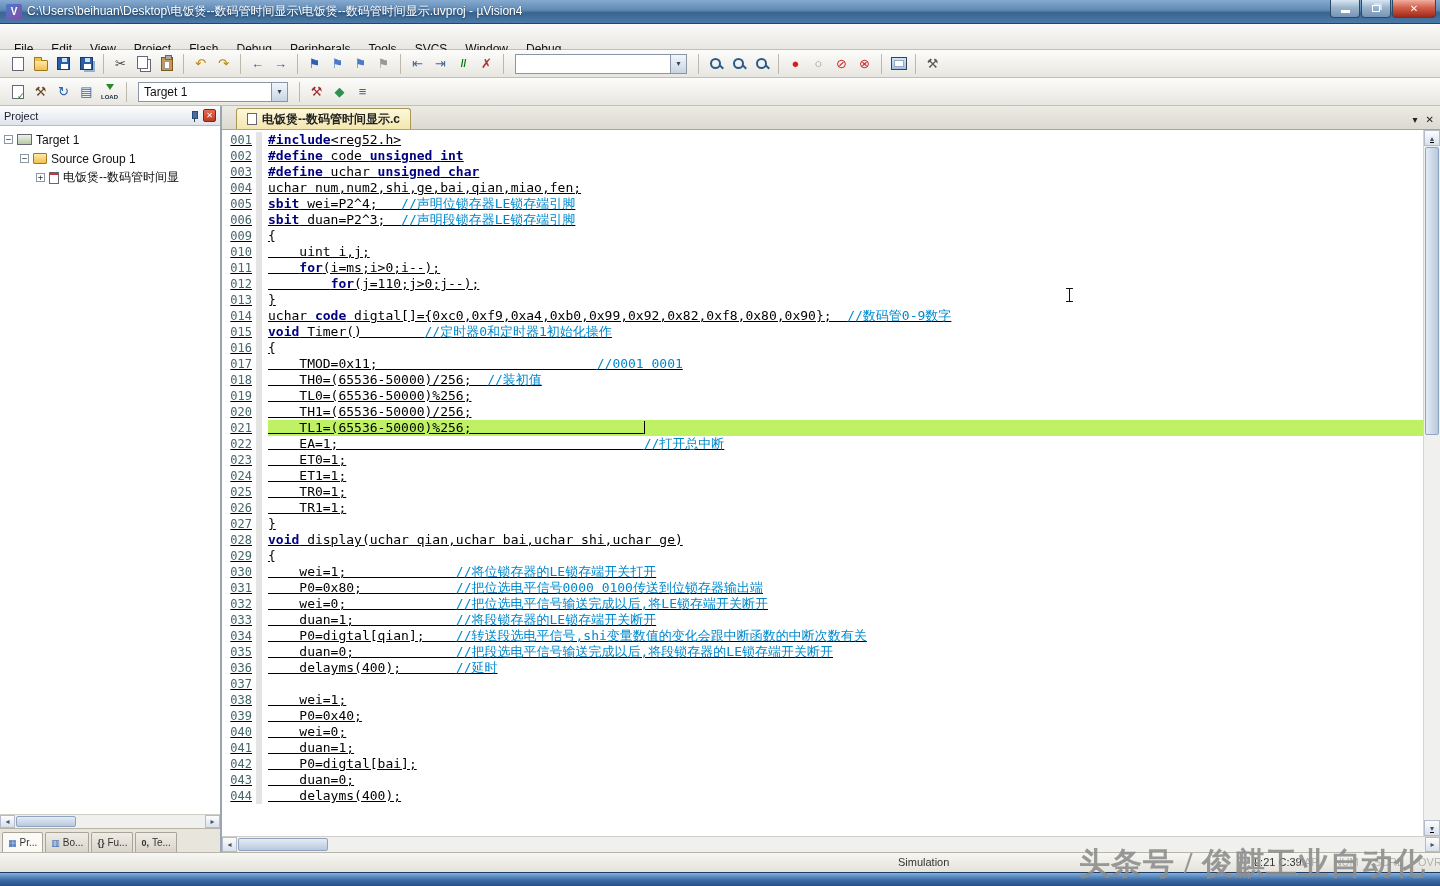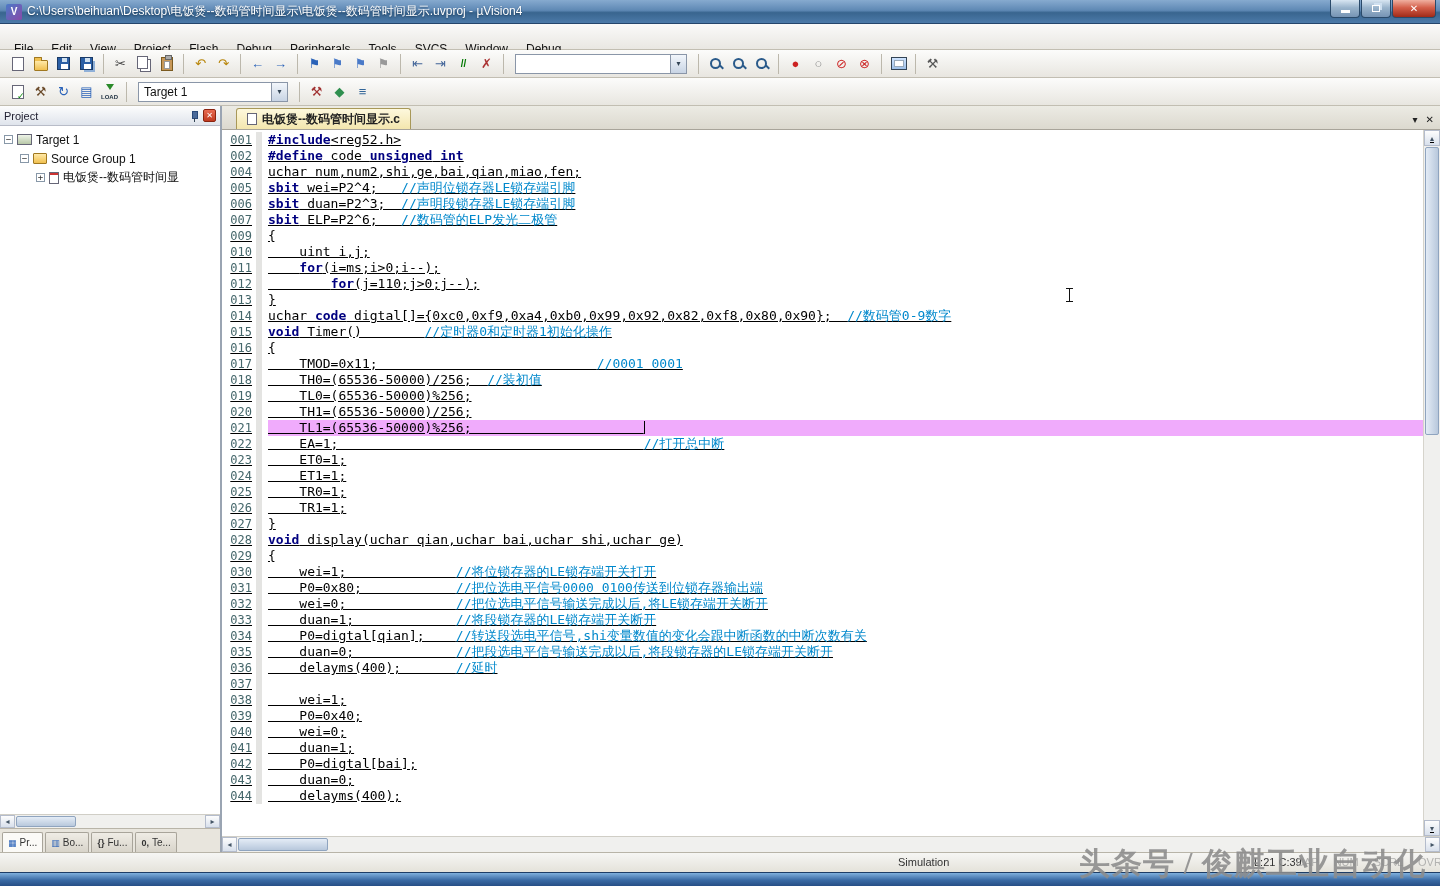--- a/index.html
+++ b/index.html
@@ -112,21 +112,21 @@
     background:linear-gradient(#ecebe4,#dcd9cf);border-bottom:1px solid #a8a49a;}
   .etab{height:21px;display:flex;align-items:center;gap:5px;padding:0 10px;font-size:12px;font-weight:bold;color:#222;
     background:linear-gradient(#fdf8dd,#f3e6ae);border:1px solid #a89858;border-bottom:0;border-radius:3px 3px 0 0;}
   .tabctrl{position:absolute;right:6px;bottom:4px;display:flex;gap:8px;font-size:10px;color:#222;}
   .codewrap{flex:1;display:flex;min-height:0;background:#fff;text-decoration:underline;}
   .lines{flex:1;overflow:hidden;padding-top:2px;}
   .row{display:flex;height:16px;line-height:16px;font-family:"DejaVu Sans Mono","Liberation Mono",monospace;font-size:13px;white-space:pre;}
   .row .num{width:34px;flex:none;text-align:right;padding-right:4px;color:#44666a;font-size:12px;}
   .row .strip{width:6px;flex:none;background:#e4e4e2;margin-right:6px;}
   .row .txt{flex:1;color:#000;min-width:0;}
-  .row.hl .txt{background:#f0abfc;}
+  .row.hl .txt{background:#bef264;}
   .k{color:#000080;font-weight:bold;}
   .c{color:#0088cc;}
   .caret{display:inline-block;width:1px;height:13px;background:#000;vertical-align:-2px;}
 
   
   .statusbar{height:20px;flex:none;position:relative;font-size:11px;color:#333;
     background:linear-gradient(#f6f6f4,#e4e2da);border-top:1px solid #b8b4a8;}
   .sb-sim{position:absolute;left:898px;top:3px;}
   .sb-pos{position:absolute;left:1254px;top:3px;}
   .sb-flags{position:absolute;left:1296px;top:3px;display:flex;}
@@ -323,24 +323,24 @@
         </div>
         <span class="tabctrl">
           <span>▾</span>
           <span>✕</span>
         </span>
       </div>
       <div class="codewrap">
         <div class="lines">
             <div class="row"><span class="num">001</span><span class="strip"></span><span class="txt"><span class="k">#include</span><span class="p">&lt;reg52.h&gt;</span></span></div>
             <div class="row"><span class="num">002</span><span class="strip"></span><span class="txt"><span class="k">#define</span><span class="p"> code </span><span class="k">unsigned</span><span class="p"> </span><span class="k">int</span></span></div>
+            <div class="row"><span class="num">003</span><span class="strip"></span><span class="txt"><span class="k">#define</span><span class="p"> uchar </span><span class="k">unsigned</span><span class="p"> </span><span class="k">char</span></span></div>
             <div class="row"><span class="num">004</span><span class="strip"></span><span class="txt"><span class="p">uchar num,num2,shi,ge,bai,qian,miao,fen;</span></span></div>
             <div class="row"><span class="num">005</span><span class="strip"></span><span class="txt"><span class="k">sbit</span><span class="p"> wei=P2^4;   </span><span class="c">//声明位锁存器LE锁存端引脚</span></span></div>
             <div class="row"><span class="num">006</span><span class="strip"></span><span class="txt"><span class="k">sbit</span><span class="p"> duan=P2^3;  </span><span class="c">//声明段锁存器LE锁存端引脚</span></span></div>
-            <div class="row"><span class="num">007</span><span class="strip"></span><span class="txt"><span class="k">sbit</span><span class="p"> ELP=P2^6;   </span><span class="c">//数码管的ELP发光二极管</span></span></div>
             <div class="row"><span class="num">009</span><span class="strip"></span><span class="txt"><span class="p">{</span></span></div>
             <div class="row"><span class="num">010</span><span class="strip"></span><span class="txt"><span class="p">    uint i,j;</span></span></div>
             <div class="row"><span class="num">011</span><span class="strip"></span><span class="txt"><span class="p">    </span><span class="k">for</span><span class="p">(i=ms;i&gt;0;i--);</span></span></div>
             <div class="row"><span class="num">012</span><span class="strip"></span><span class="txt"><span class="p">        </span><span class="k">for</span><span class="p">(j=110;j&gt;0;j--);</span></span></div>
             <div class="row"><span class="num">013</span><span class="strip"></span><span class="txt"><span class="p">}</span></span></div>
             <div class="row"><span class="num">014</span><span class="strip"></span><span class="txt"><span class="p">uchar </span><span class="k">code</span><span class="p"> digtal[]={0xc0,0xf9,0xa4,0xb0,0x99,0x92,0x82,0xf8,0x80,0x90};  </span><span class="c">//数码管0-9数字</span></span></div>
             <div class="row"><span class="num">015</span><span class="strip"></span><span class="txt"><span class="k">void</span><span class="p"> Timer()        </span><span class="c">//定时器0和定时器1初始化操作</span></span></div>
             <div class="row"><span class="num">016</span><span class="strip"></span><span class="txt"><span class="p">{</span></span></div>
             <div class="row"><span class="num">017</span><span class="strip"></span><span class="txt"><span class="p">    TMOD=0x11;                            </span><span class="c">//0001 0001</span></span></div>
             <div class="row"><span class="num">018</span><span class="strip"></span><span class="txt"><span class="p">    TH0=(65536-50000)/256;  </span><span class="c">//装初值</span></span></div>

